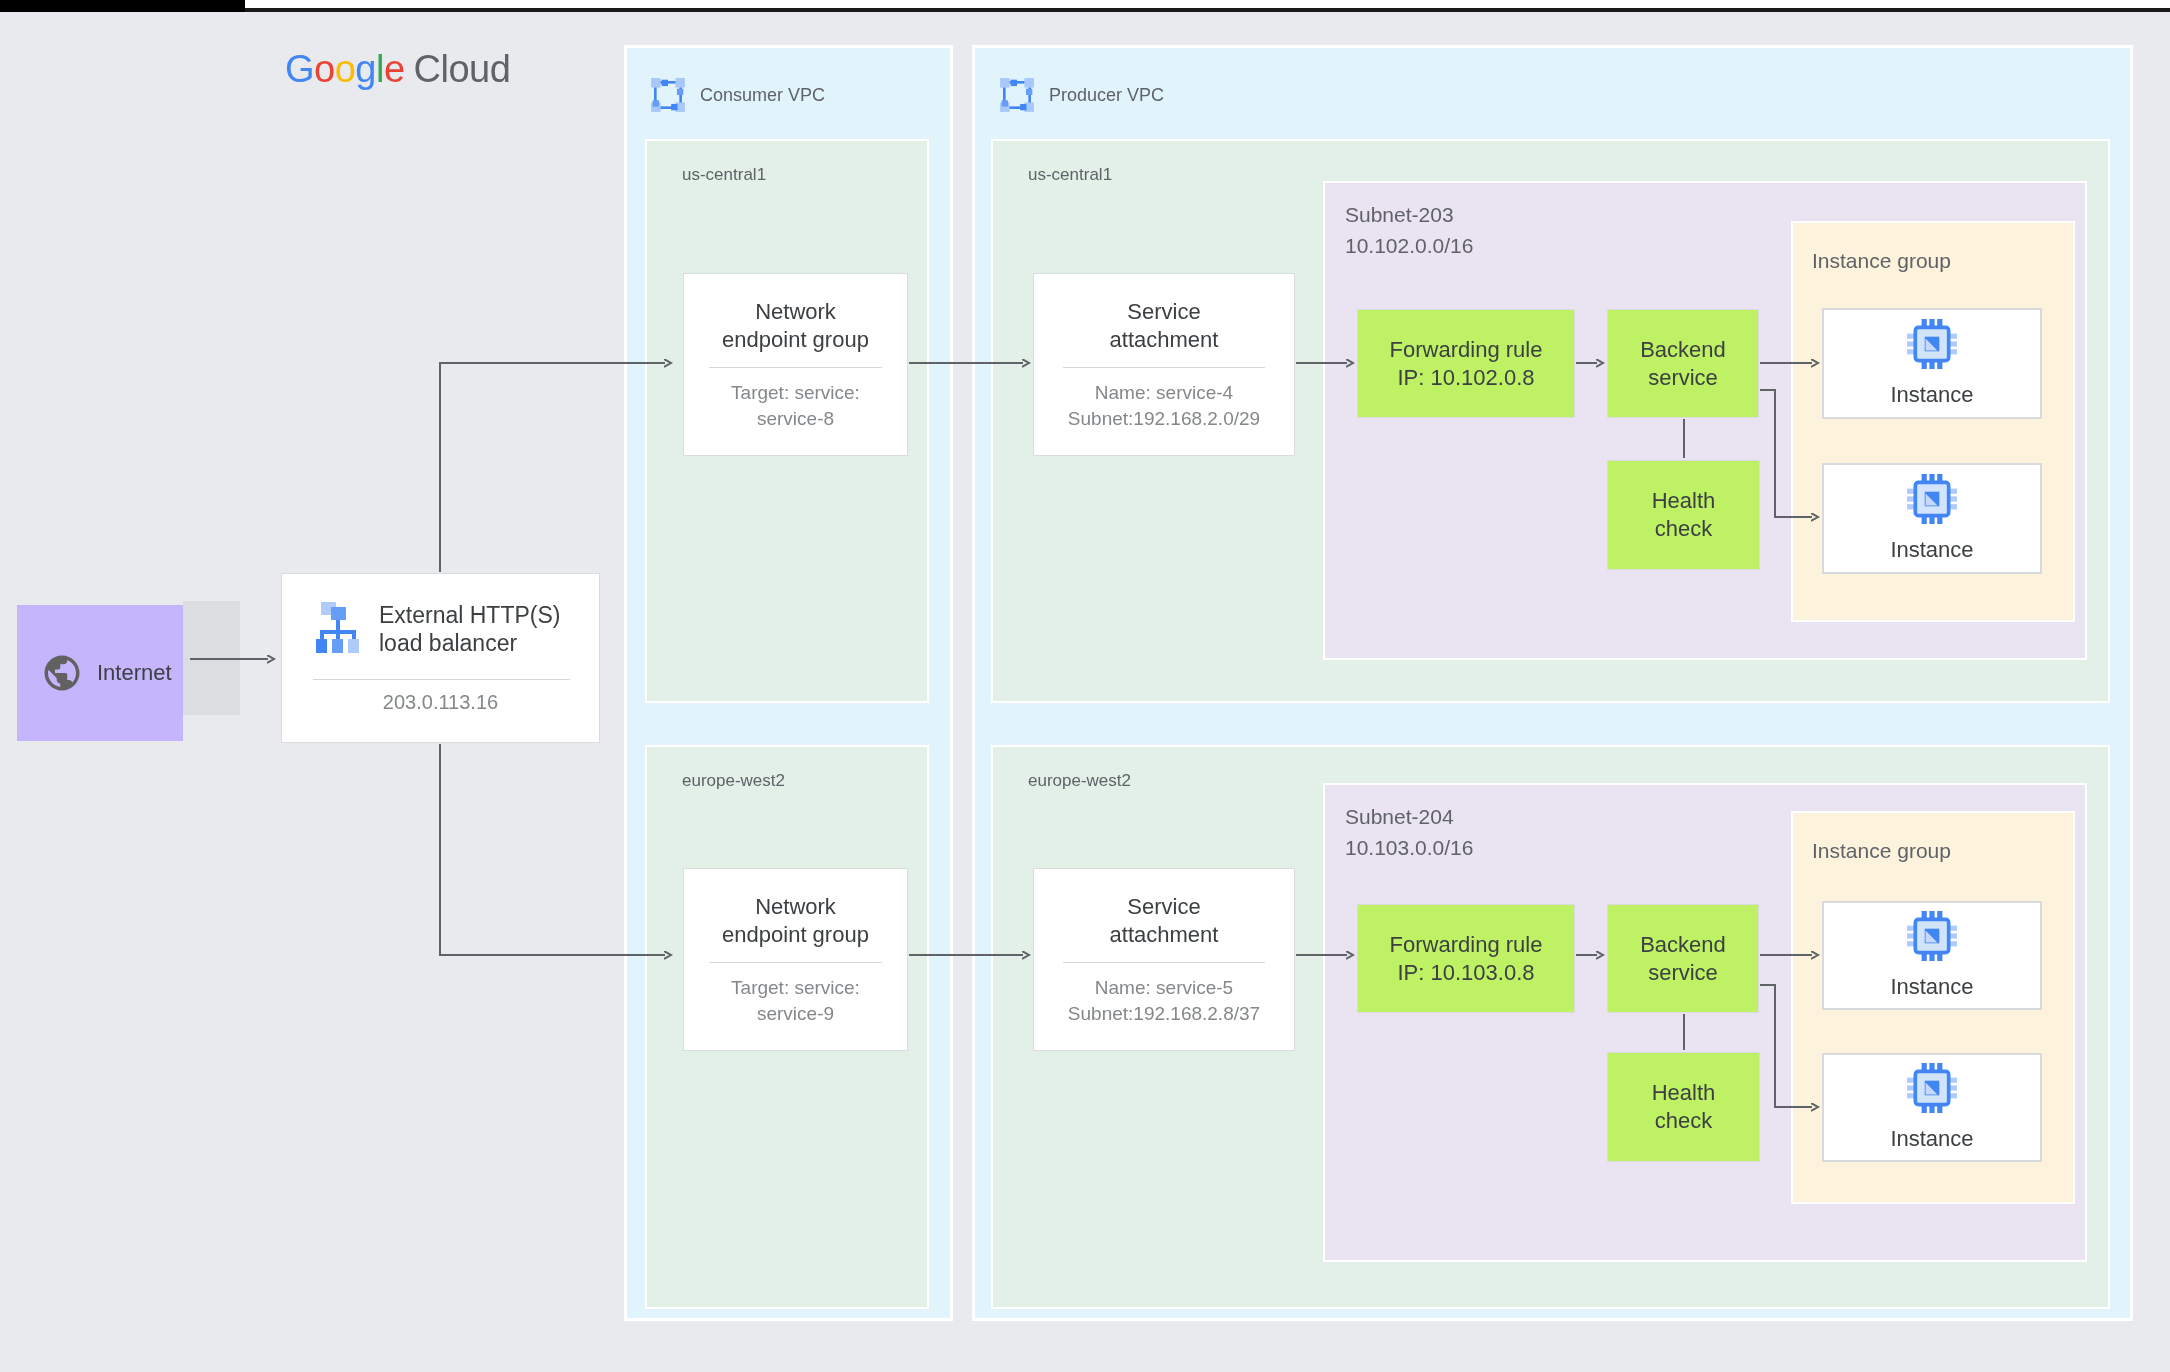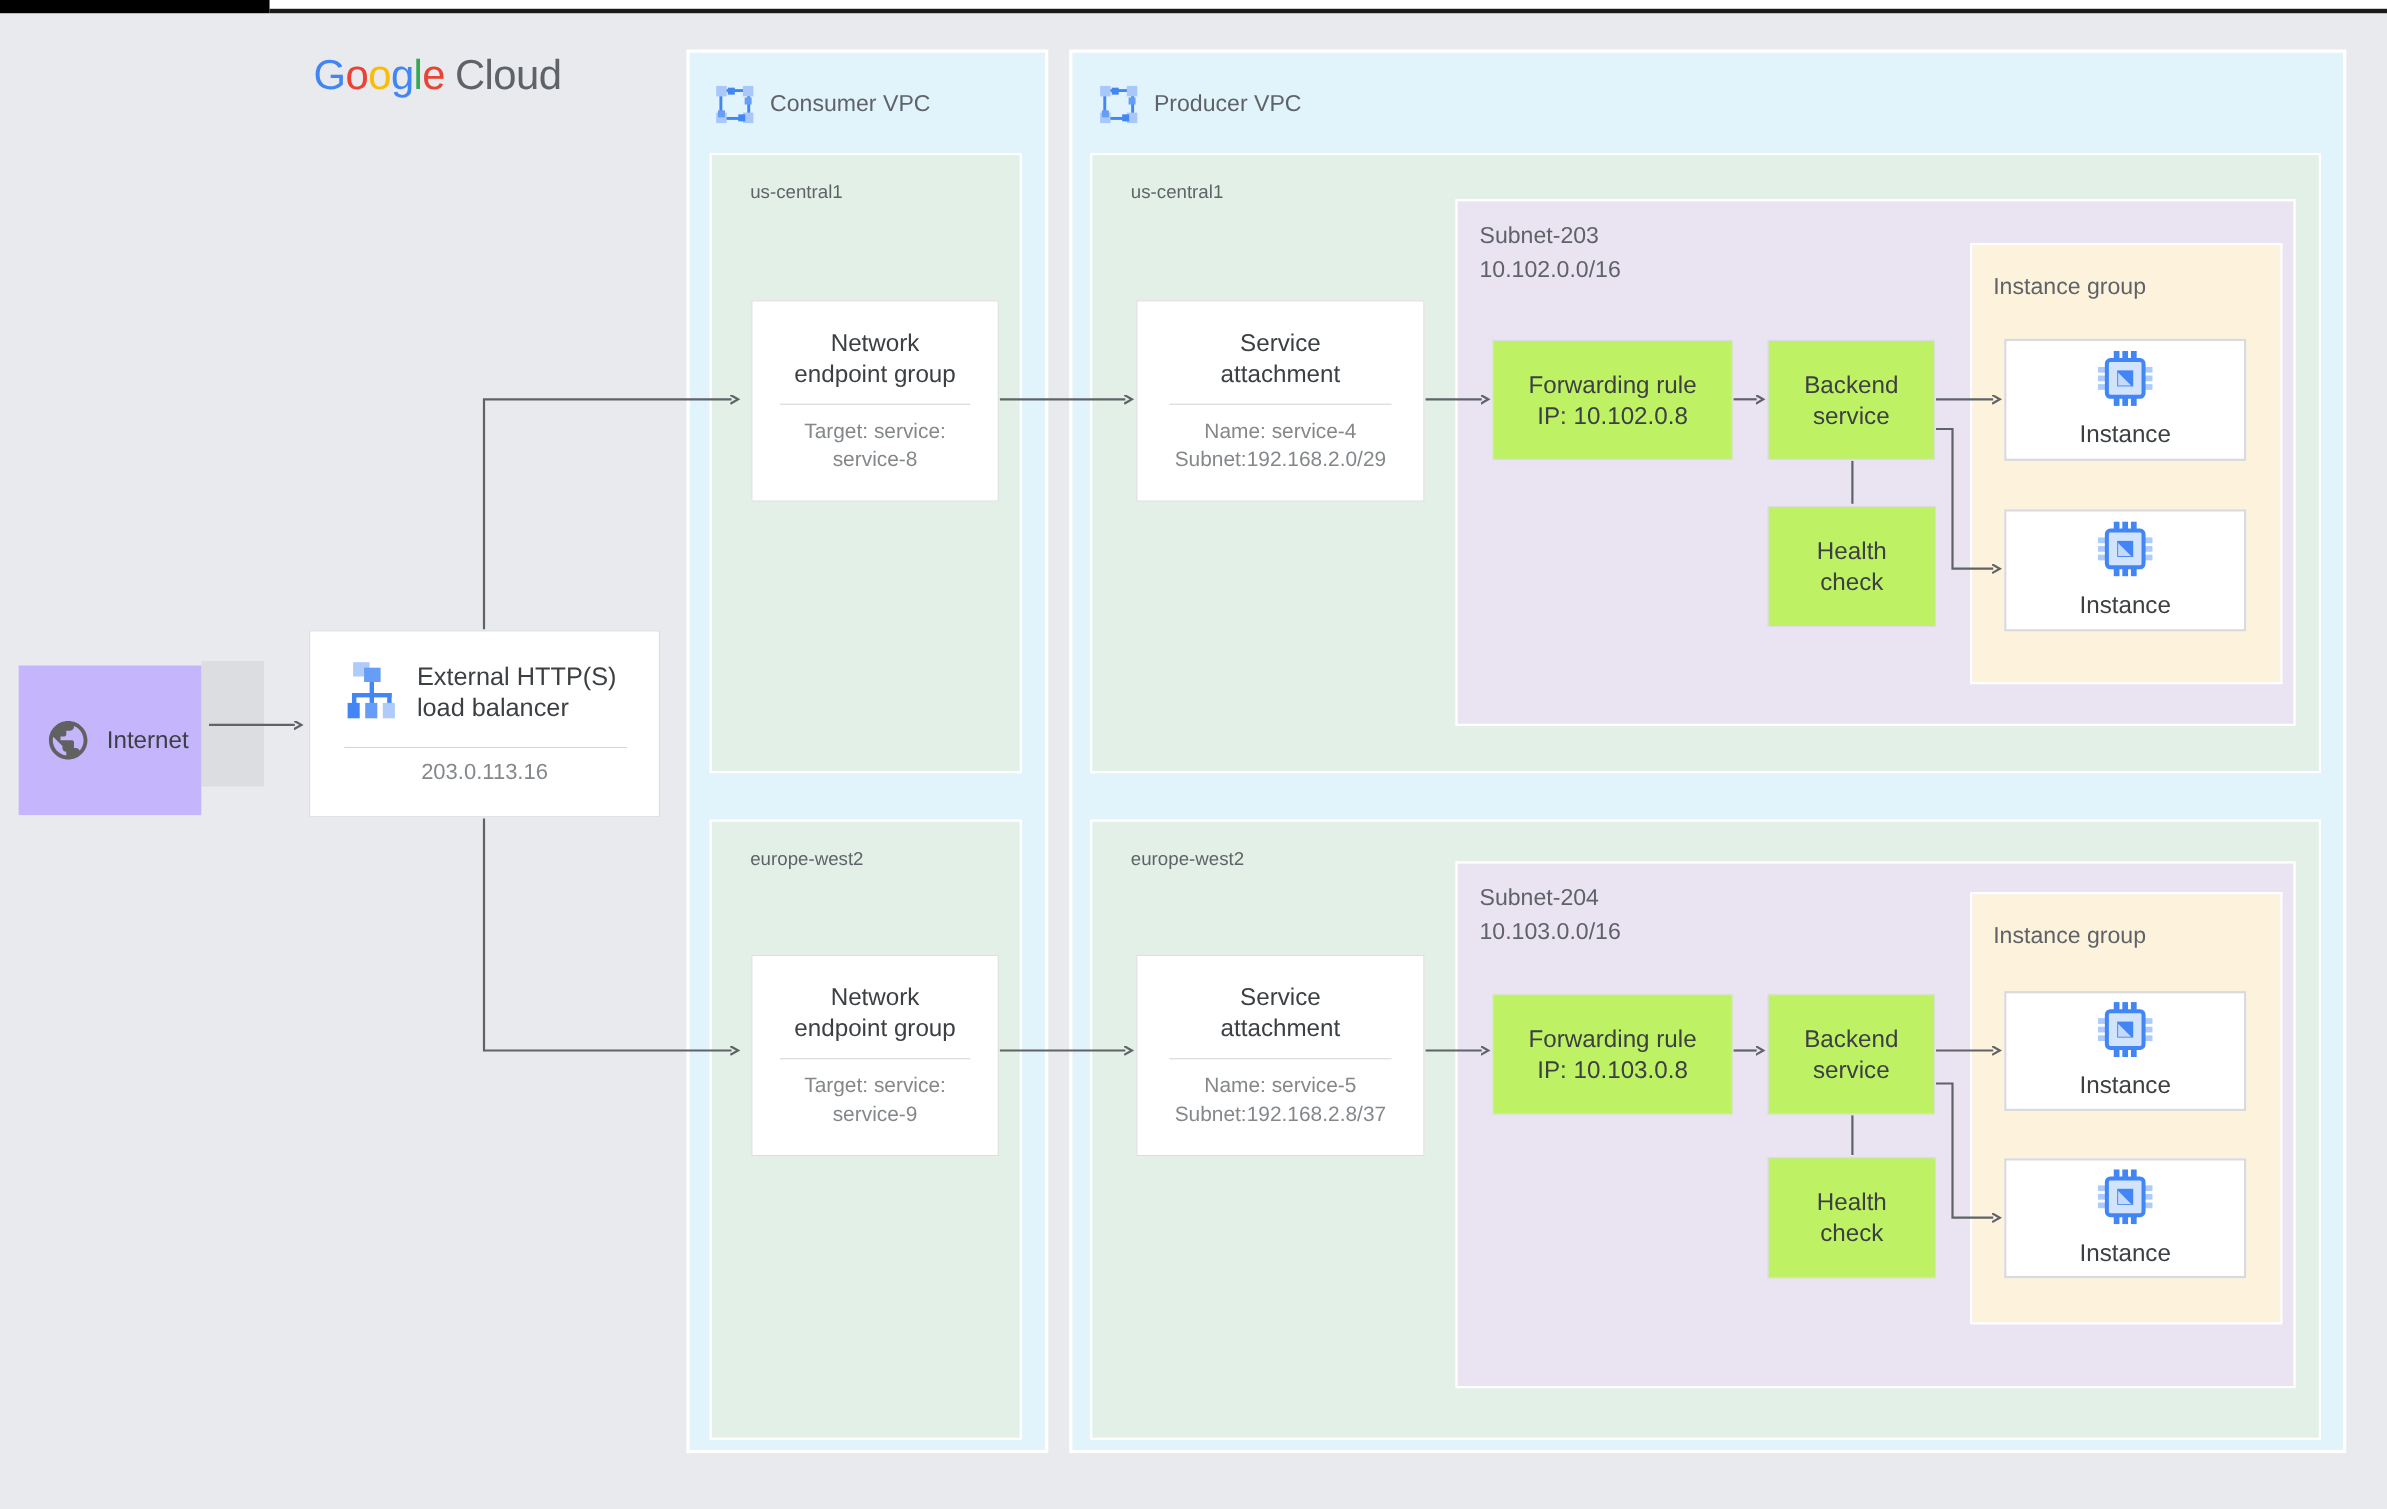--- a/index.html
+++ b/index.html
@@ -12,21 +12,21 @@
   .top-black-line{left:245px;top:8px;width:1925px;height:4px;background:#1a1a1a;}
   
   .logo{left:285px;top:47px;font-size:38px;font-weight:500;letter-spacing:-0.5px;line-height:44px;white-space:nowrap;}
   .logo .cloud{color:#5F6368;margin-left:9px;font-weight:400;}
   .gl-b{color:#4285F4}.gl-r{color:#EA4335}.gl-y{color:#FBBC04}.gl-g{color:#34A853}
   
   .vpc{background:#E1F3FB;outline:3px solid #fff;}
   .vpc-consumer{left:627px;top:48px;width:323px;height:1270px;}
   .vpc-producer{left:975px;top:48px;width:1155px;height:1270px;}
   .vpc-header{display:flex;align-items:center;gap:13px;}
-  .vpc-header .lbl{color:#5F6368;font-size:21px;}
+  .vpc-header .lbl{color:#5F6368;font-size:18px;}
   .region{background:#E2F0E7;outline:2px solid #fff;}
   .region-lbl{position:absolute;left:35px;top:24px;color:#5F6368;font-size:17px;}
   .subnet{background:#EAE4F2;outline:2px solid #fff;}
   .subnet-lbl{position:absolute;left:20px;top:16px;color:#5F6368;font-size:21px;line-height:31px;}
   .ig{background:#FDF3DC;outline:2px solid #fff;}
   .ig-lbl{position:absolute;left:19px;top:26px;color:#5F6368;font-size:21px;}
   
   .node{background:#fff;border:1px solid #DADCE0;box-sizing:border-box;display:flex;flex-direction:column;
         align-items:center;justify-content:center;text-align:center;}
   .node .t{font-size:22px;color:#3C4043;line-height:28px;}

